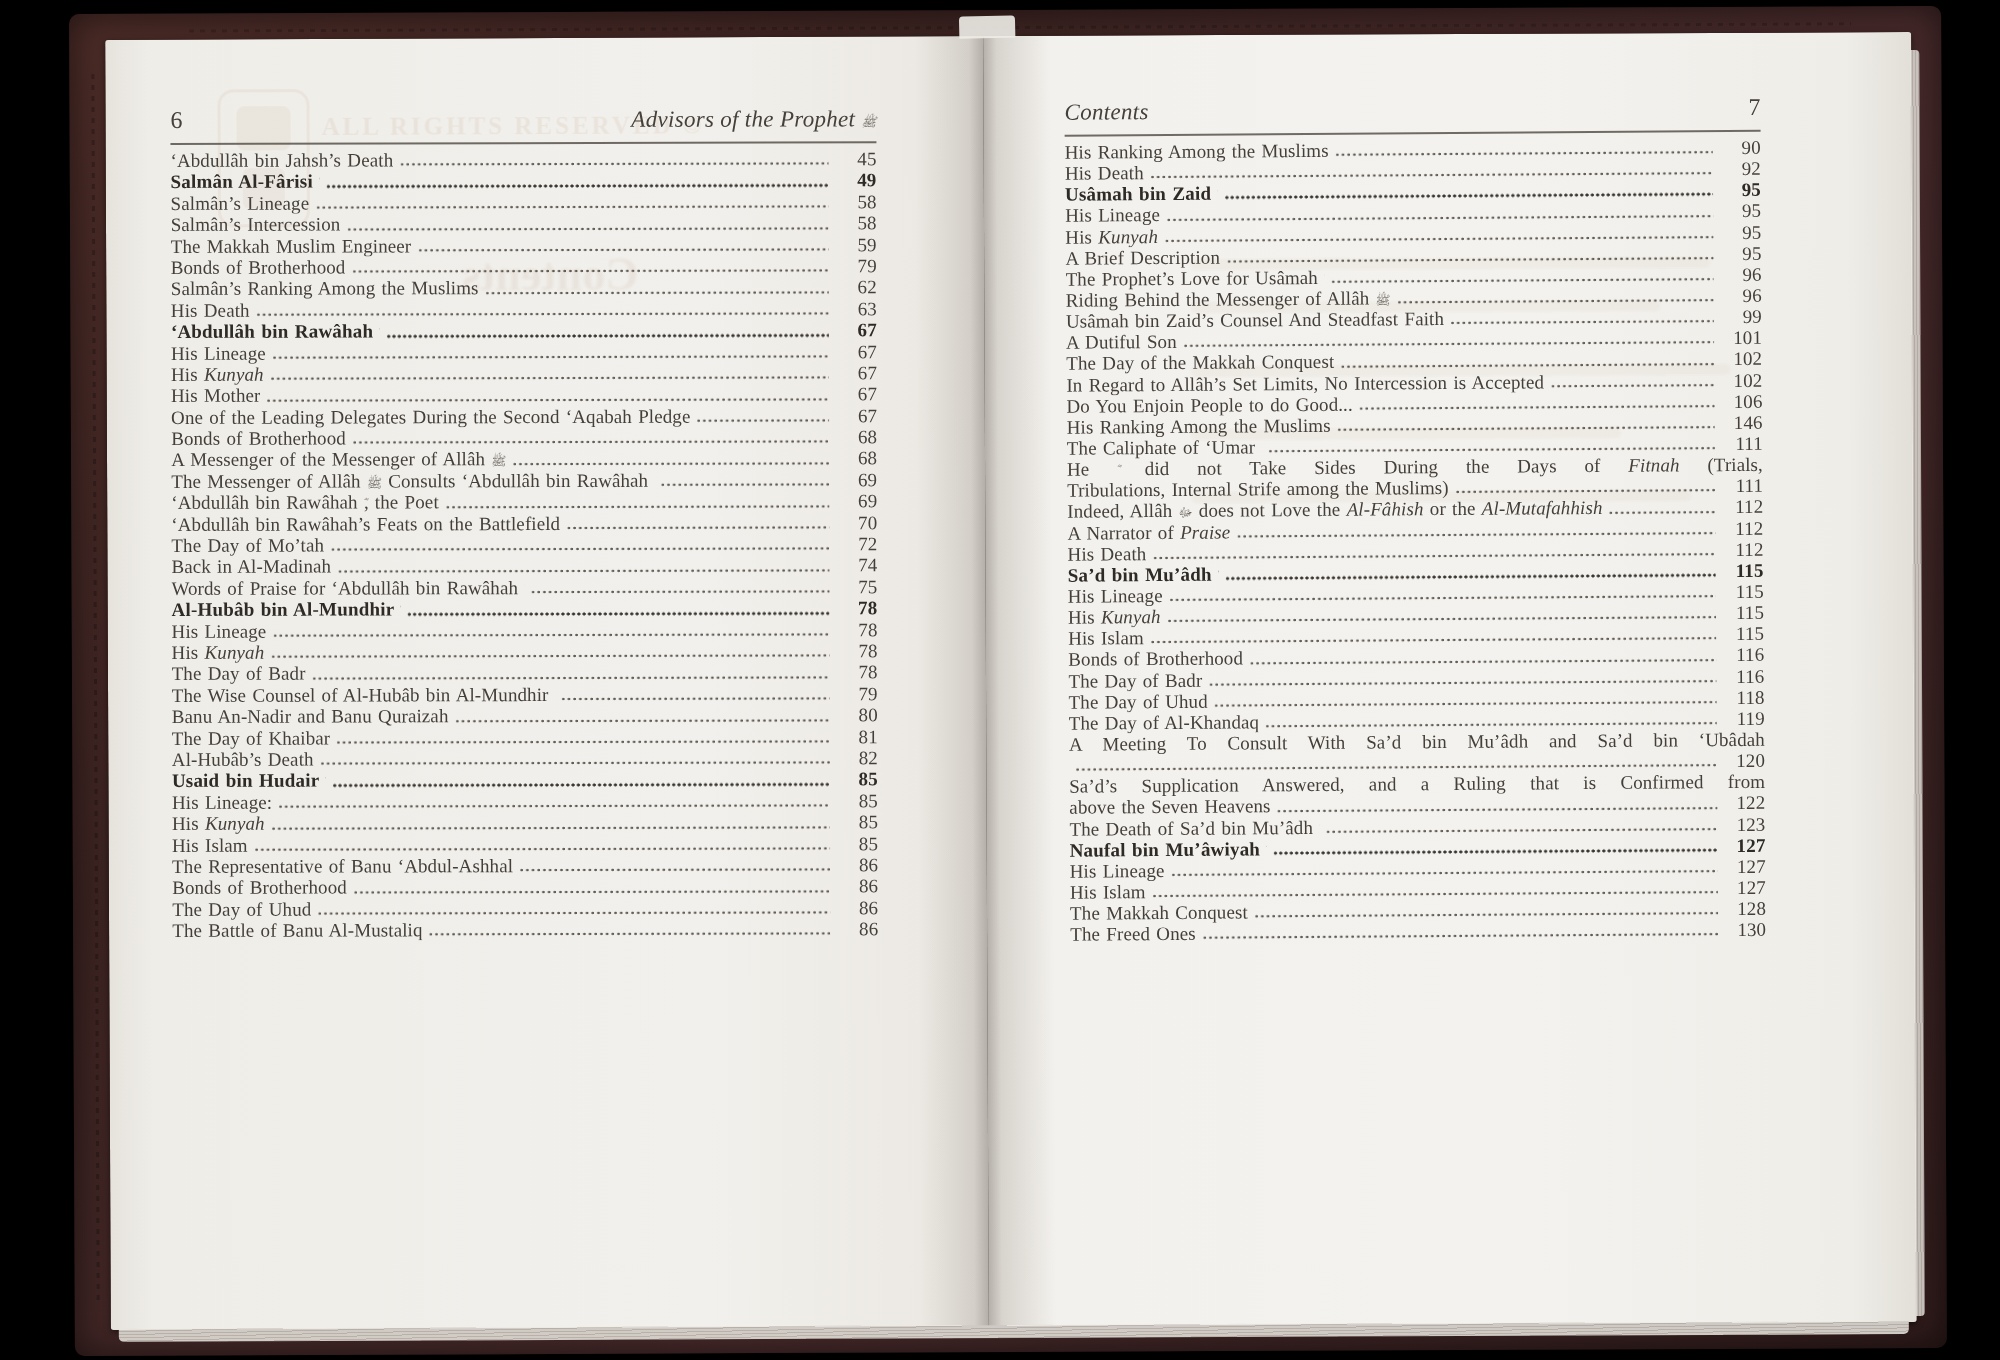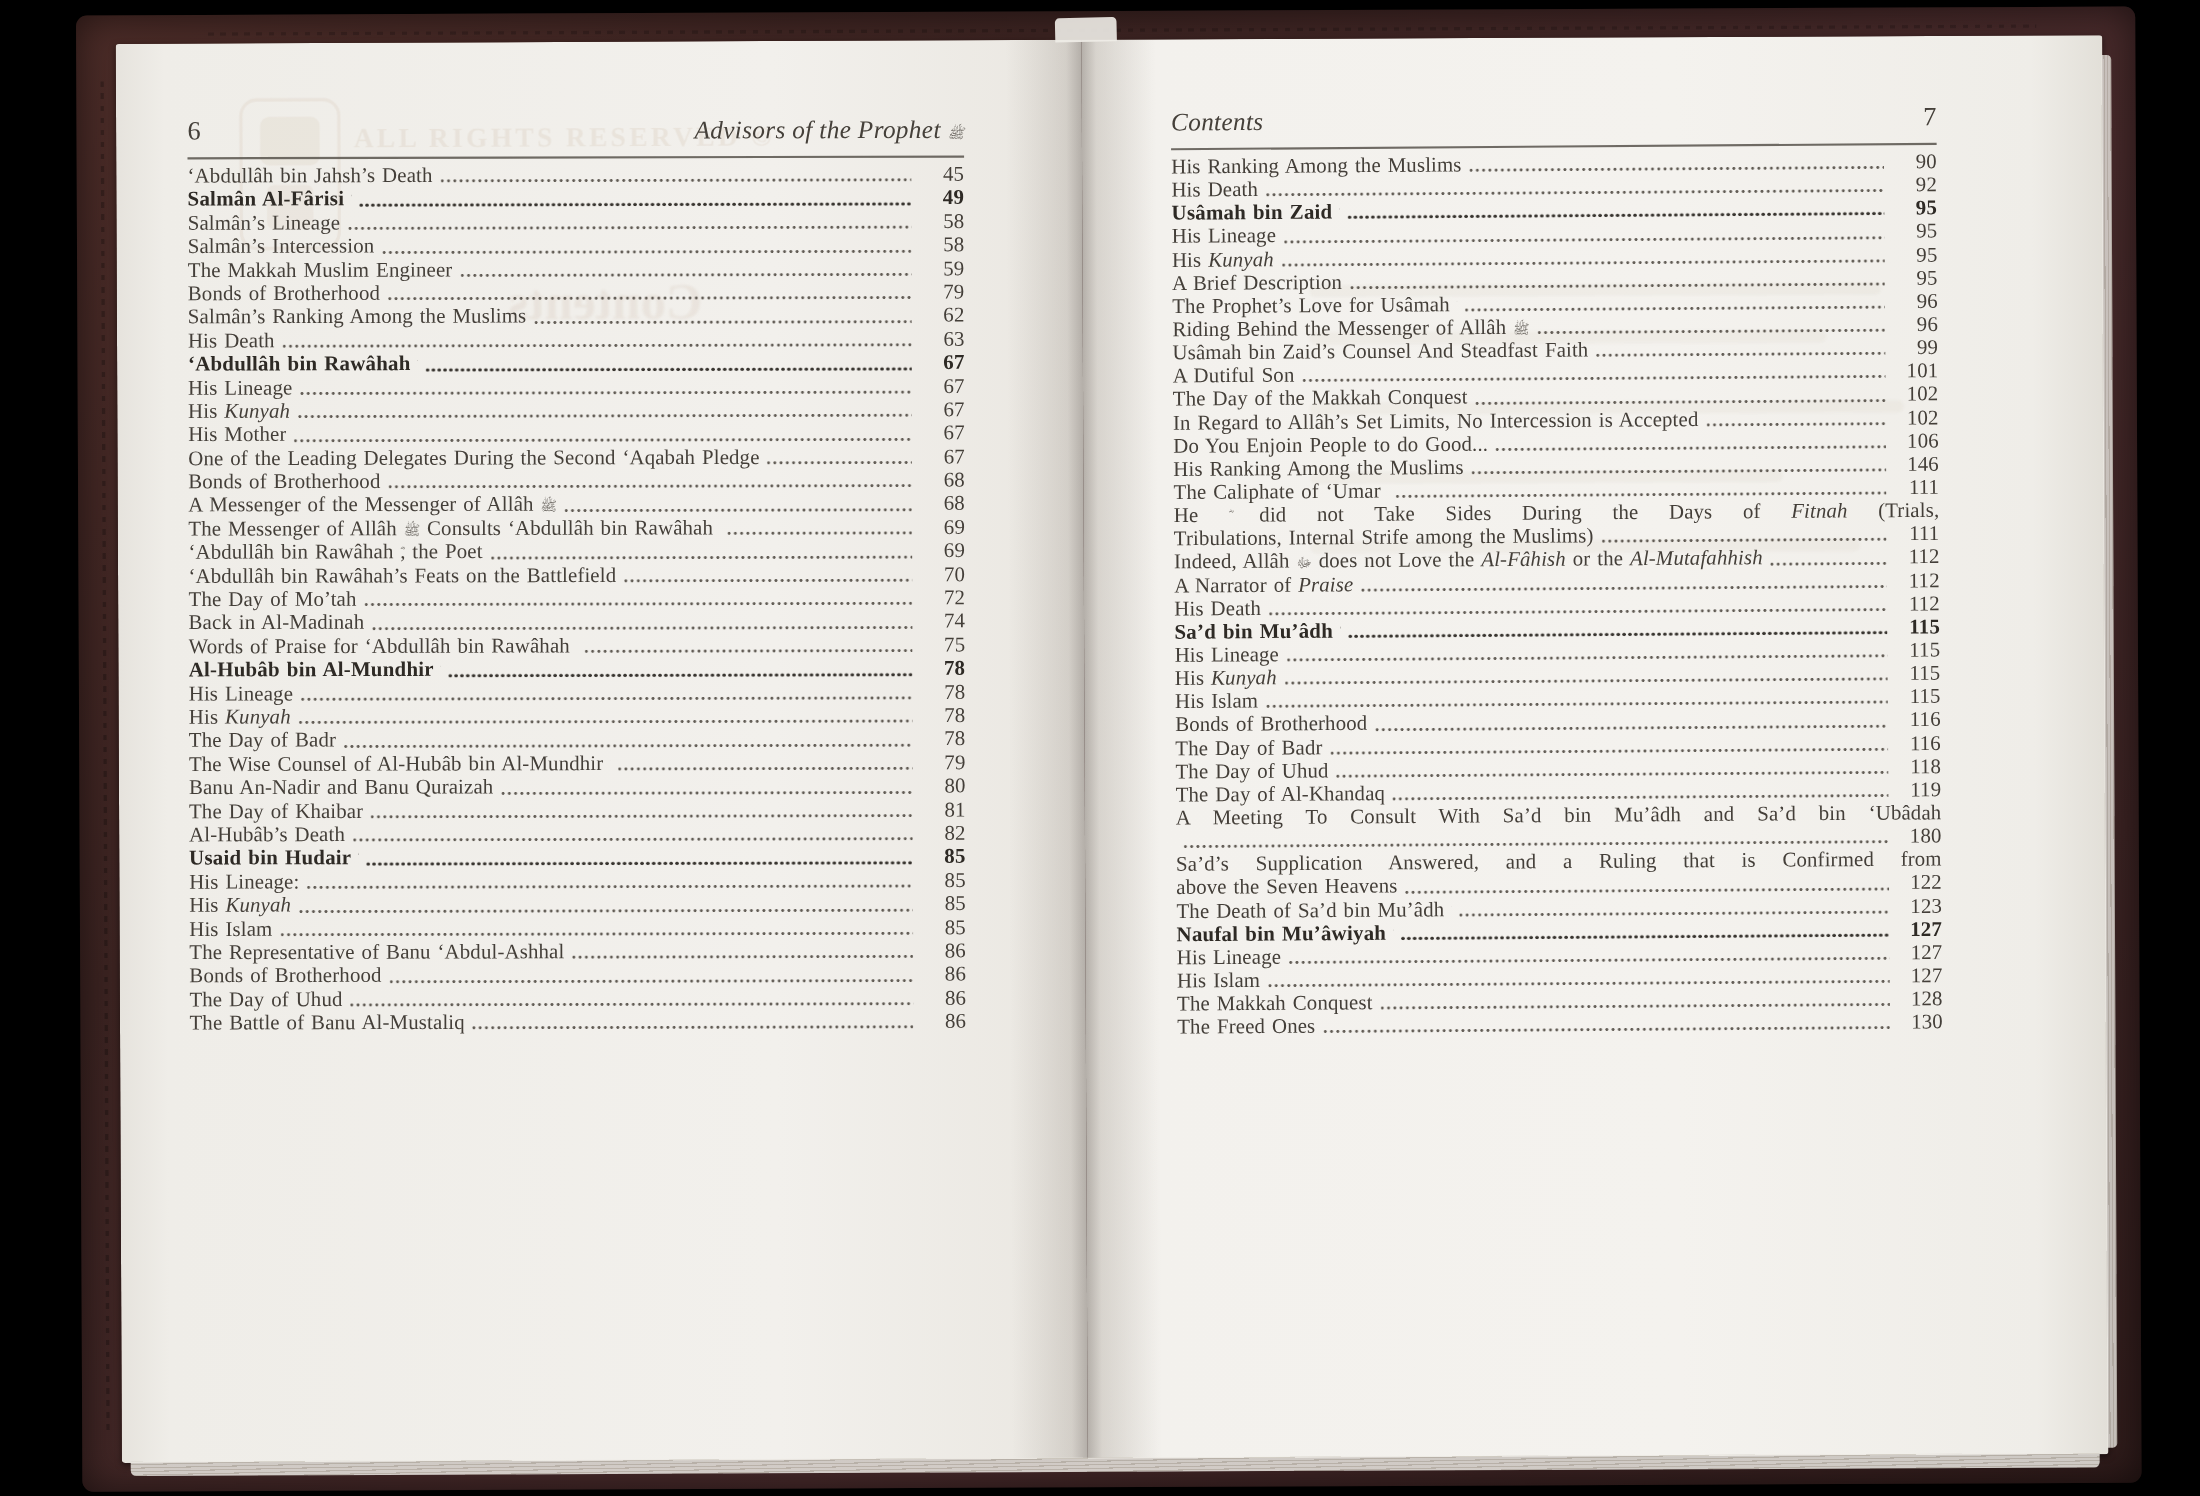--- a/index.html
+++ b/index.html
@@ -474,21 +474,21 @@
             <span class="t">The Day of Al-Khandaq</span>
             <span class="dots"></span>
             <span class="pg">119</span>
           </div>
           <div class="row">
             <span class="t just">A Meeting To Consult With Sa’d bin Mu’âdh and Sa’d bin ‘Ubâdah</span>
           </div>
           <div class="row">
             <span class="t"><span class="hn">ؓ</span></span>
             <span class="dots"></span>
-            <span class="pg">180</span>
+            <span class="pg">120</span>
           </div>
           <div class="row">
             <span class="t just">Sa’d’s Supplication Answered, and a Ruling that is Confirmed from</span>
           </div>
           <div class="row">
             <span class="t">above the Seven Heavens</span>
             <span class="dots"></span>
             <span class="pg">122</span>
           </div>
           <div class="row">

